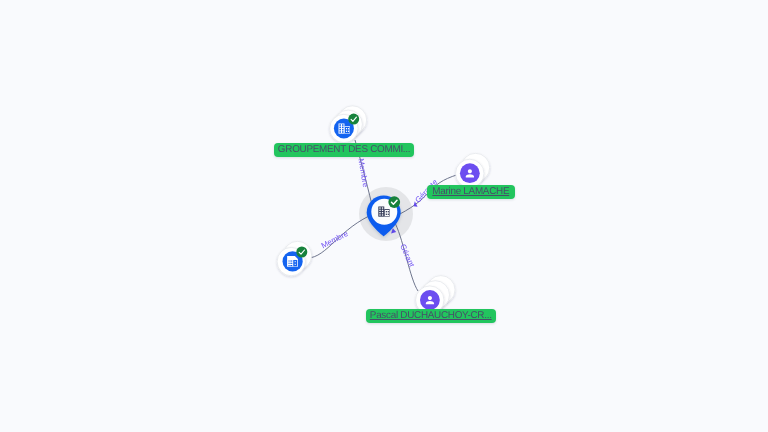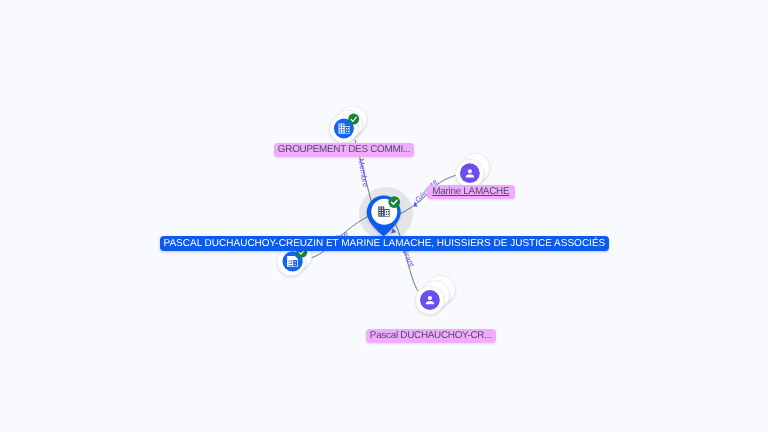--- a/index.html
+++ b/index.html
@@ -1,21 +1,21 @@
 <!DOCTYPE html>
 <html><head>
 <meta charset="utf-8">
 <style>
   html,body{margin:0;padding:0;}
   body{width:768px;height:432px;background:#f9fafd;font-family:"Liberation Sans",sans-serif;overflow:hidden;position:relative;-webkit-font-smoothing:antialiased;text-rendering:geometricPrecision;}
   #stage{position:absolute;left:0;top:0;width:768px;height:432px;}
   svg.layer{position:absolute;left:0;top:0;width:768px;height:432px;overflow:visible;}
   .edge-path{fill:none;stroke:#555d78;stroke-width:.85;}
   .edge-label{font-size:7.9px;fill:#7254f3;font-family:"Liberation Sans",sans-serif;}
-  .nlabel{position:absolute;background:#f0abfc;border-radius:4px;
+  .nlabel{position:absolute;background:#22c55e;border-radius:4px;
      font-size:9.9px;letter-spacing:-0.27px;color:#474f68;white-space:nowrap;
      box-shadow:0 1px 2.5px rgba(40,50,80,.15);
      display:flex;align-items:center;justify-content:center;}
   .nlabel span{display:block;position:relative;top:-0.3px;margin-right:-0.27px;transform:translateZ(0);}
   .nlabel.sel{background:#0b5cee;color:#ffffff;font-size:10px;letter-spacing:0;
      box-shadow:0 1px 3px rgba(10,60,160,.28);}
 </style>
 </head>
 <body>
 
@@ -161,20 +161,17 @@
     </g>
   </g>
 </svg>
 
 <div class="nlabel" style="left:274.3px;top:143.2px;width:139.3px;height:14.2px;">
       <span>GROUPEMENT DES COMMI...</span>
     </div>
 <div class="nlabel" style="left:426.5px;top:185px;width:88.3px;height:14px;text-decoration:underline;">
       <span>Marine LAMACHE</span>
     </div>
-<div class="nlabel" style="left:365.5px;top:329px;width:130.2px;height:13.7px;">
+<div class="nlabel" style="left:365.5px;top:309px;width:130.2px;height:13.7px;text-decoration:underline;">
       <span>Pascal DUCHAUCHOY-CR...</span>
-    </div>
-<div class="nlabel sel" style="left:159.6px;top:235.8px;width:449.3px;height:15px;">
-      <span>PASCAL DUCHAUCHOY-CREUZIN ET MARINE LAMACHE, HUISSIERS DE JUSTICE ASSOCIÉS</span>
     </div>
 
 </div>
 
 </body></html>

